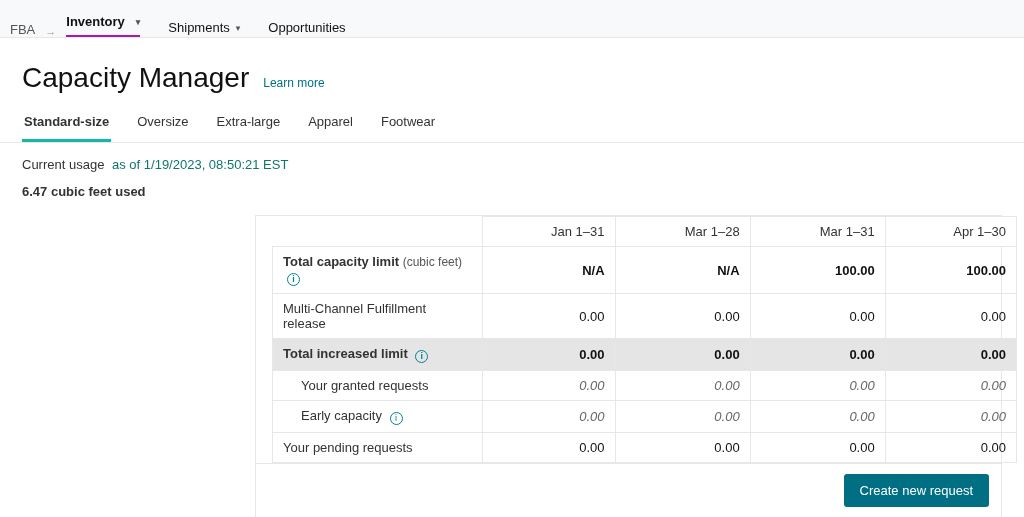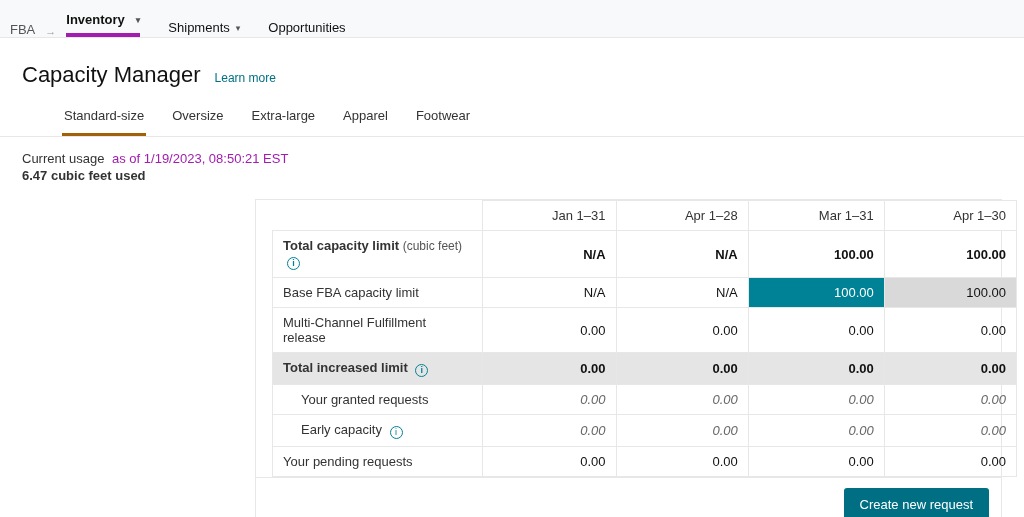--- a/index.html
+++ b/index.html
@@ -26,58 +26,57 @@
   .nav-item {
     display: inline-flex;
     align-items: center;
     gap: 6px;
     cursor: pointer;
     padding-bottom: 2px;
   }
   .nav-item.active {
     font-weight: 700;
     color: #111;
-    border-bottom: 4px solid #a21caf;
+    border-bottom: 2px solid #a21caf;
     padding-bottom: 6px;
     margin-top: 12px;
     gap: 11px;
   }
   .chev { font-size: 9px; color: #555; }
   .header {
     padding: 24px 22px 10px 22px;
     display: flex;
     align-items: baseline;
     gap: 14px;
   }
-  .header h1 { font-size: 22px; font-weight: 400; color: #111; }
+  .header h1 { font-size: 28px; font-weight: 400; color: #111; }
   .learn { color: #007185; font-size: 12px; cursor: pointer; }
   .tabs {
     display: flex;
     gap: 24px;
     padding: 0 22px;
     border-bottom: 1px solid #e7e7e7;
   }
   .tab {
     padding: 10px 2px 10px 2px;
     font-size: 13px;
     color: #333;
     cursor: pointer;
   }
   .tab.active {
-    font-weight: 400;
-    border-bottom: 3px solid #a16207;
-    margin-left: 40px;
+    font-weight: 700;
+    border-bottom: 3px solid #14b8a6;
   }
   .usage {
     padding: 14px 22px 8px 22px;
     font-size: 13px;
     color: #333;
   }
-  .usage .asof { color: #a21caf; margin-left: 4px; }
-  .usage .line2 { font-weight: 700; margin-top: 2px; }
+  .usage .asof { color: #0f766e; margin-left: 4px; }
+  .usage .line2 { font-weight: 700; margin-top: 12px; }
   .tablewrap {
     margin: 8px 22px 0 255px;
     border: 1px solid #e7e7e7;
   }
   table {
     width: 100%;
     border-collapse: collapse;
     font-size: 13px;
     margin-left: 16px;
   }
@@ -165,45 +164,38 @@
   <span class="asof">as of 1/19/2023, 08:50:21 EST</span>
   <div class="line2">6.47 cubic feet used</div>
 </div>
 
 <div class="tablewrap">
 <table>
   <thead>
     <tr>
       <th></th>
       <th>Jan 1–31</th>
-      <th>Apr 1–28</th>
+      <th>Mar 1–28</th>
       <th>Mar 1–31</th>
       <th>Apr 1–30</th>
     </tr>
   </thead>
   <tbody>
     <tr class="bold">
       <td class="label">
         <span>Total capacity limit</span>
         <span class="unit">(cubic feet)</span>
         <span class="info-ic">i</span>
       </td>
       <td>N/A</td>
       <td>N/A</td>
       <td>100.00</td>
       <td>100.00</td>
     </tr>
     <tr>
-      <td class="label">Base FBA capacity limit</td>
-      <td>N/A</td>
-      <td>N/A</td>
-      <td class="hlteal">100.00</td>
-      <td class="hlgray">100.00</td>
-    </tr>
-    <tr>
       <td class="label">Multi-Channel Fulfillment release</td>
       <td>0.00</td>
       <td>0.00</td>
       <td>0.00</td>
       <td>0.00</td>
     </tr>
     <tr class="bold shade">
       <td class="label">
         <span>Total increased limit</span>
         <span class="info-ic">i</span>

